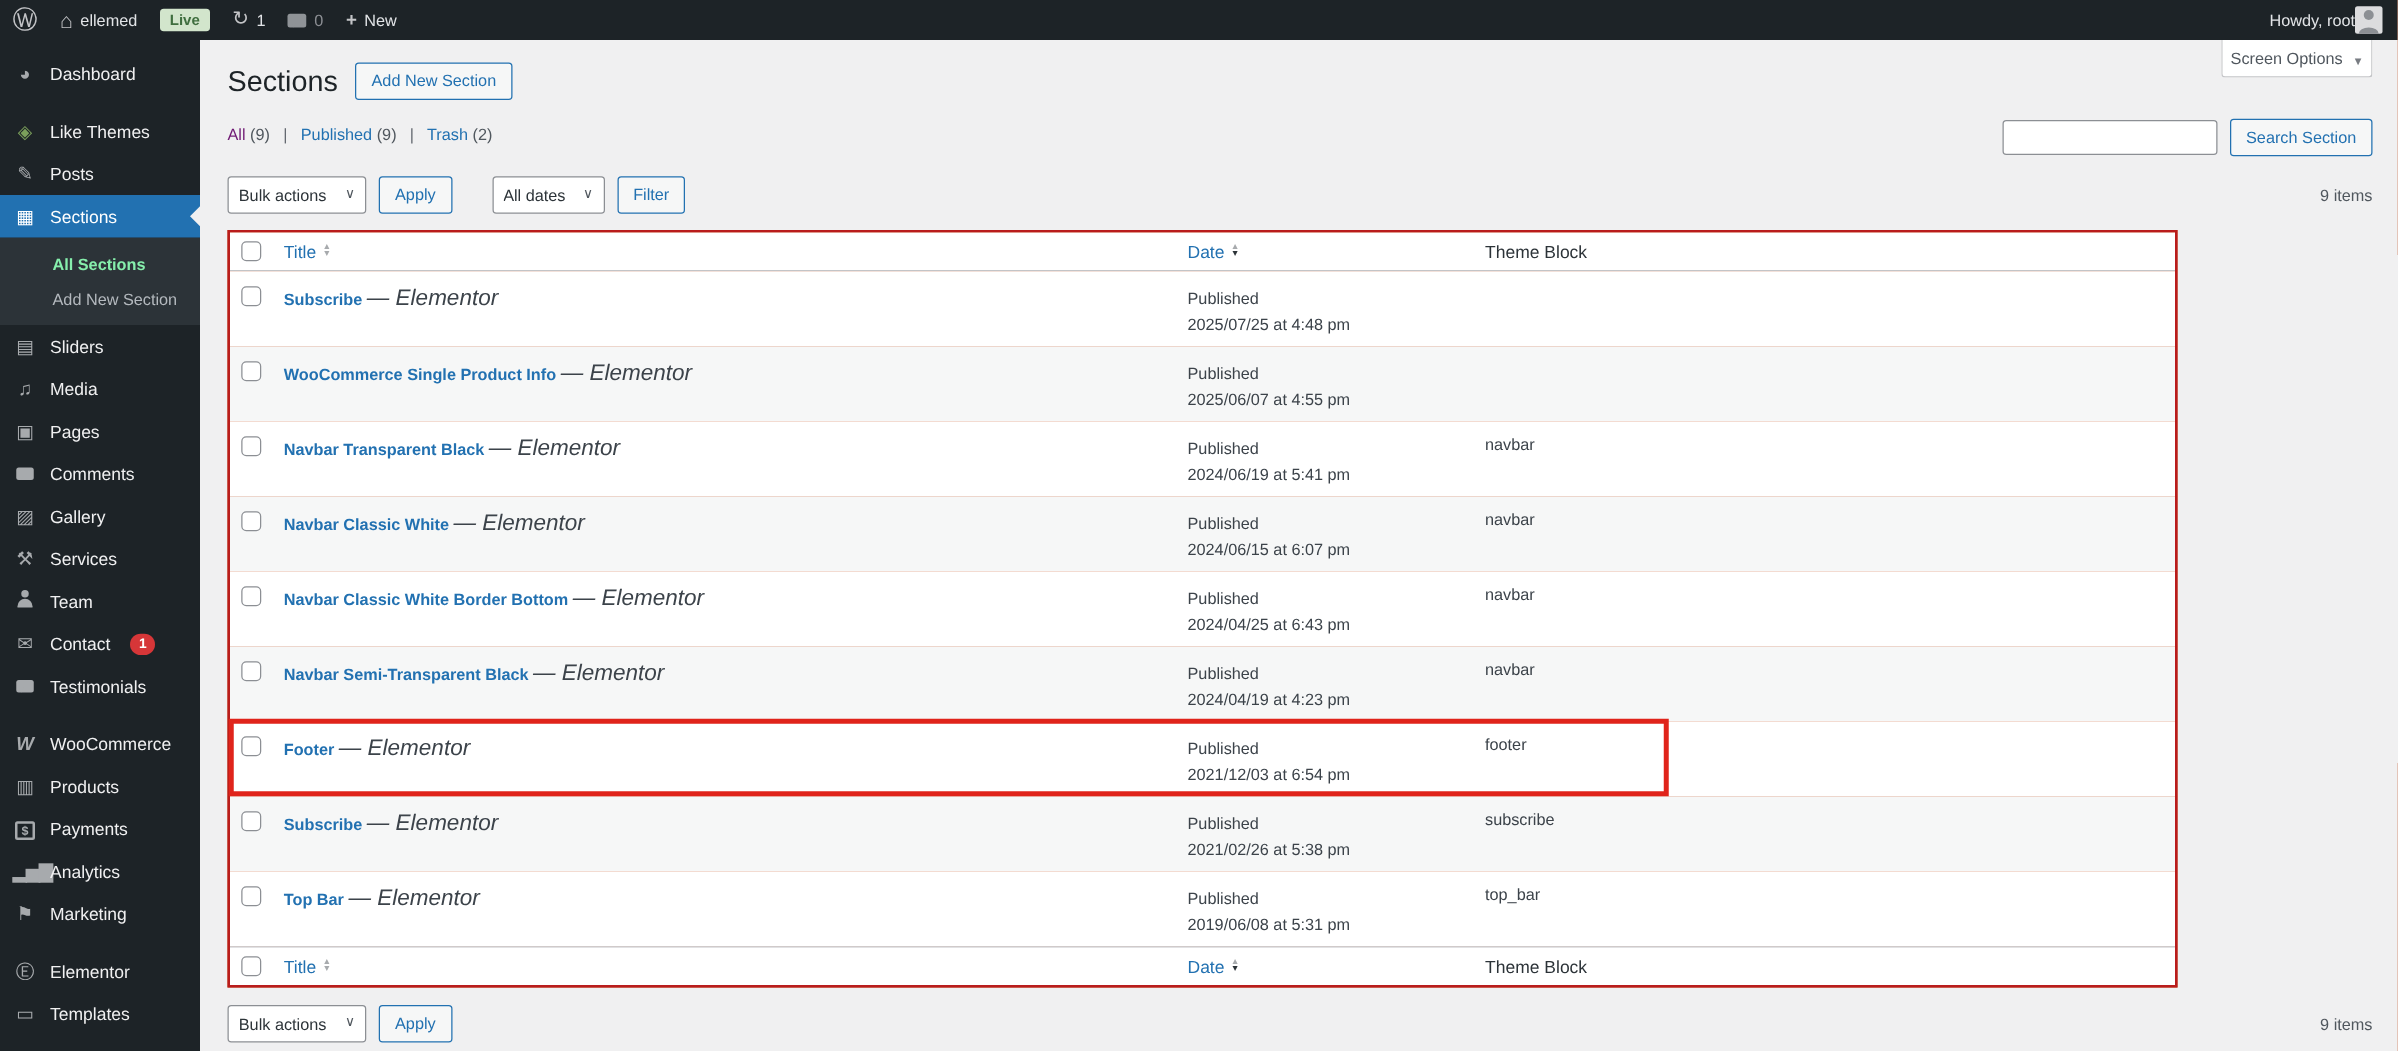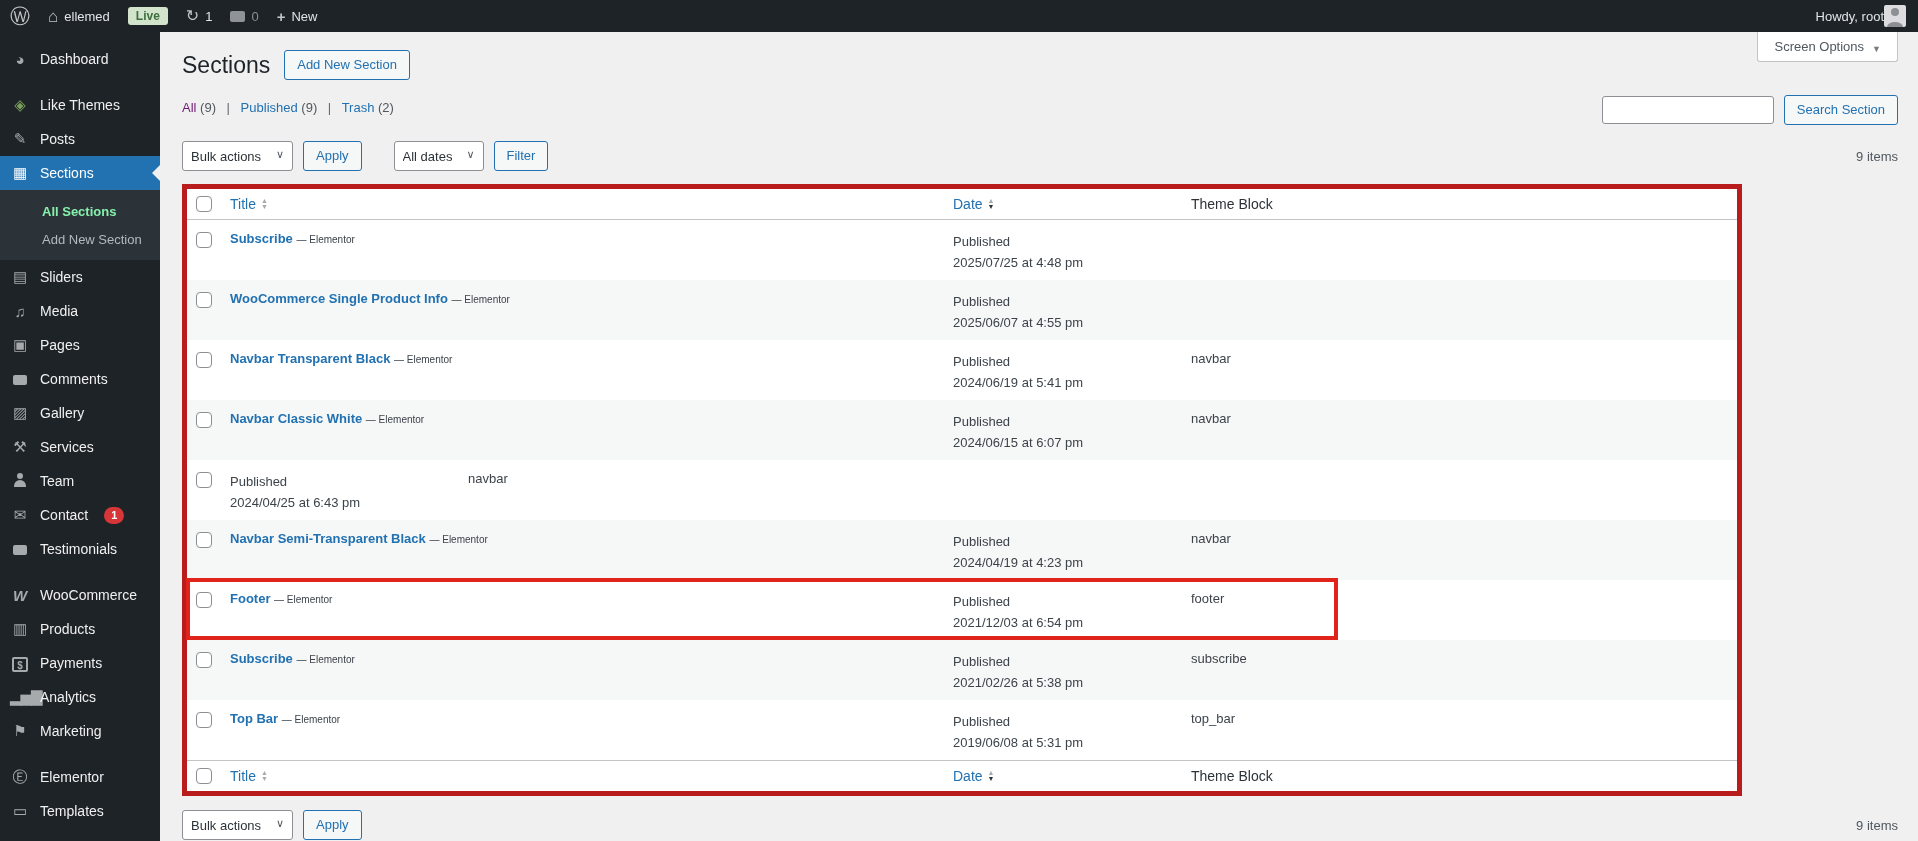--- a/index.html
+++ b/index.html
@@ -53,21 +53,21 @@
   .person::after { content:""; position:absolute; bottom:0; left:1px; width:12px; height:7px; border-radius:6px 6px 0 0; background:#a7aaad; }
   .sbubble { position:relative; width:14px; height:10px; background:#a7aaad; border-radius:2px; display:inline-block; }
   .sbubble::after { content:""; position:absolute; left:2px; bottom:-4px; border:4px solid transparent;
                     border-top-color:#a7aaad; border-left-width:2px; border-right-width:2px; }
 
   
   #content { position:absolute; top:32px; left:160px; width:1758px; height:809px; background:#f0f0f1;
              padding:0 20px 0 22px; font-size:13px; }
 
   #screen-options { position:absolute; top:0; right:20px; background:#fff; border:1px solid #c3c4c7; border-top:none;
-                    border-radius:0 0 3px 3px; padding:7px 16px; color:#50575e; font-size:13px;
+                    border-radius:0 0 3px 3px; padding:7px 6px; color:#50575e; font-size:13px;
                     display:flex; align-items:flex-end; gap:8px; cursor:pointer; }
   #screen-options .chev { font-size:9px; color:#787c82; }
 
   .title-row { display:flex; align-items:center; gap:14px; padding-top:18px; }
   h1.page-title { font-size:23px; font-weight:400; color:#1d2327; line-height:30px; }
   .btn-outline { display:inline-block; background:#f6f7f7; border:1px solid #2271b1; color:#2271b1;
                  border-radius:3px; font-size:13px; padding:5px 12px; cursor:pointer; line-height:1.4; }
 
   .search-box { position:absolute; top:63px; right:20px; display:flex; align-items:center; gap:10px; }
   .search-box input { width:172px; height:28px; border:1px solid #8c8f94; border-radius:3px; background:#fff; padding:0 8px; font-size:13px; }
@@ -83,21 +83,21 @@
   .controls { display:flex; align-items:center; gap:10px; }
   .sel-wrap { position:relative; display:inline-block; }
   .sel-wrap select { appearance:none; -webkit-appearance:none; height:30px; border:1px solid #8c8f94; border-radius:3px;
                      background:#fff; color:#2c3338; font-size:13px; padding:0 30px 0 8px; font-family:"Liberation Sans",sans-serif; cursor:pointer; }
   .sel-wrap .chev { position:absolute; right:9px; top:7px; font-size:11px; color:#50575e; pointer-events:none; }
   .btn-apply { height:30px; }
   .items-count { margin-left:auto; color:#50575e; }
   .gap-dates { margin-left:22px; }
 
   
-  .list-table { position:relative; margin-top:13px; width:1560px; background:#c2410c; border:5px solid #b91c1c; }
+  .list-table { position:relative; margin-top:13px; width:1560px; background:#c2410c; border:2px solid #b91c1c; }
   .trow { display:flex; width:100%; }
   .thead { height:31px; align-items:center; border-bottom:1px solid #c3c4c7; background:#fff; }
   .tfoot { height:31px; align-items:center; border-top:1px solid #c3c4c7; background:#fff; }
   .col-cb { flex:0 0 43px; padding-left:9px; display:flex; align-items:flex-start; padding-top:12px; }
   .thead .col-cb, .tfoot .col-cb { align-items:center; padding-top:0; }
   .col-title { flex:0 0 723px; padding-top:11px; }
   .col-date { flex:0 0 238px; padding-top:11px; line-height:21px; }
   .col-theme { flex:1; padding-top:11px; }
   .thead .col-title, .thead .col-date, .thead .col-theme,
   .tfoot .col-title, .tfoot .col-date, .tfoot .col-theme { padding-top:0; display:flex; align-items:center; }
@@ -105,21 +105,21 @@
   .drow:nth-child(odd) { background:#f6f7f7; }
   .drow:nth-child(even) { background:#fff; }
   input[type="checkbox"] { appearance:none; -webkit-appearance:none; width:16px; height:16px; border:1px solid #8c8f94;
                            border-radius:4px; background:#fff; cursor:pointer; }
   .sort-link { color:#2271b1; text-decoration:none; display:flex; align-items:center; gap:5px; cursor:pointer; font-size:14px; }
   .sort-arrows { display:flex; flex-direction:column; line-height:6px; }
   .sort-arrows span { font-size:7px; color:#a7aaad; }
   .sort-arrows .on { color:#2c3338; }
   .col-header-label { color:#2c3338; font-size:14px; }
   .row-title { color:#2271b1; font-weight:bold; font-size:13px; text-decoration:none; cursor:pointer; }
-  .row-suffix { color:#3c434a; font-size:10px; }
+  .row-suffix { color:#3c434a; font-size:18px;font-style:italic; }
   .date-status, .date-val { color:#3c434a; display:block; }
   .theme-val { color:#3c434a; }
 
   .highlight-box { position:absolute; left:-1px; top:389px; width:1152px; height:62px;
                    border:4px solid #e0241b; pointer-events:none; z-index:5; }
 </style>
 </head>
 <body>
 
 <div id="adminbar">
@@ -358,20 +358,21 @@
           <span class="date-status">Published</span>
           <span class="date-val">2024/06/15 at 6:07 pm</span>
         </div>
       <div class="col-theme"><span class="theme-val">navbar</span></div>
     </div>
 
     <div class="trow drow">
       <div class="col-cb">
           <input type="checkbox" style="">
         </div>
+      <div class="col-title"><a class="row-title">Navbar Classic White Border Bottom</a> <span class="row-suffix">— Elementor</span></div>
       <div class="col-date">
           <span class="date-status">Published</span>
           <span class="date-val">2024/04/25 at 6:43 pm</span>
         </div>
       <div class="col-theme"><span class="theme-val">navbar</span></div>
     </div>
 
     <div class="trow drow">
       <div class="col-cb">
           <input type="checkbox" style="">

